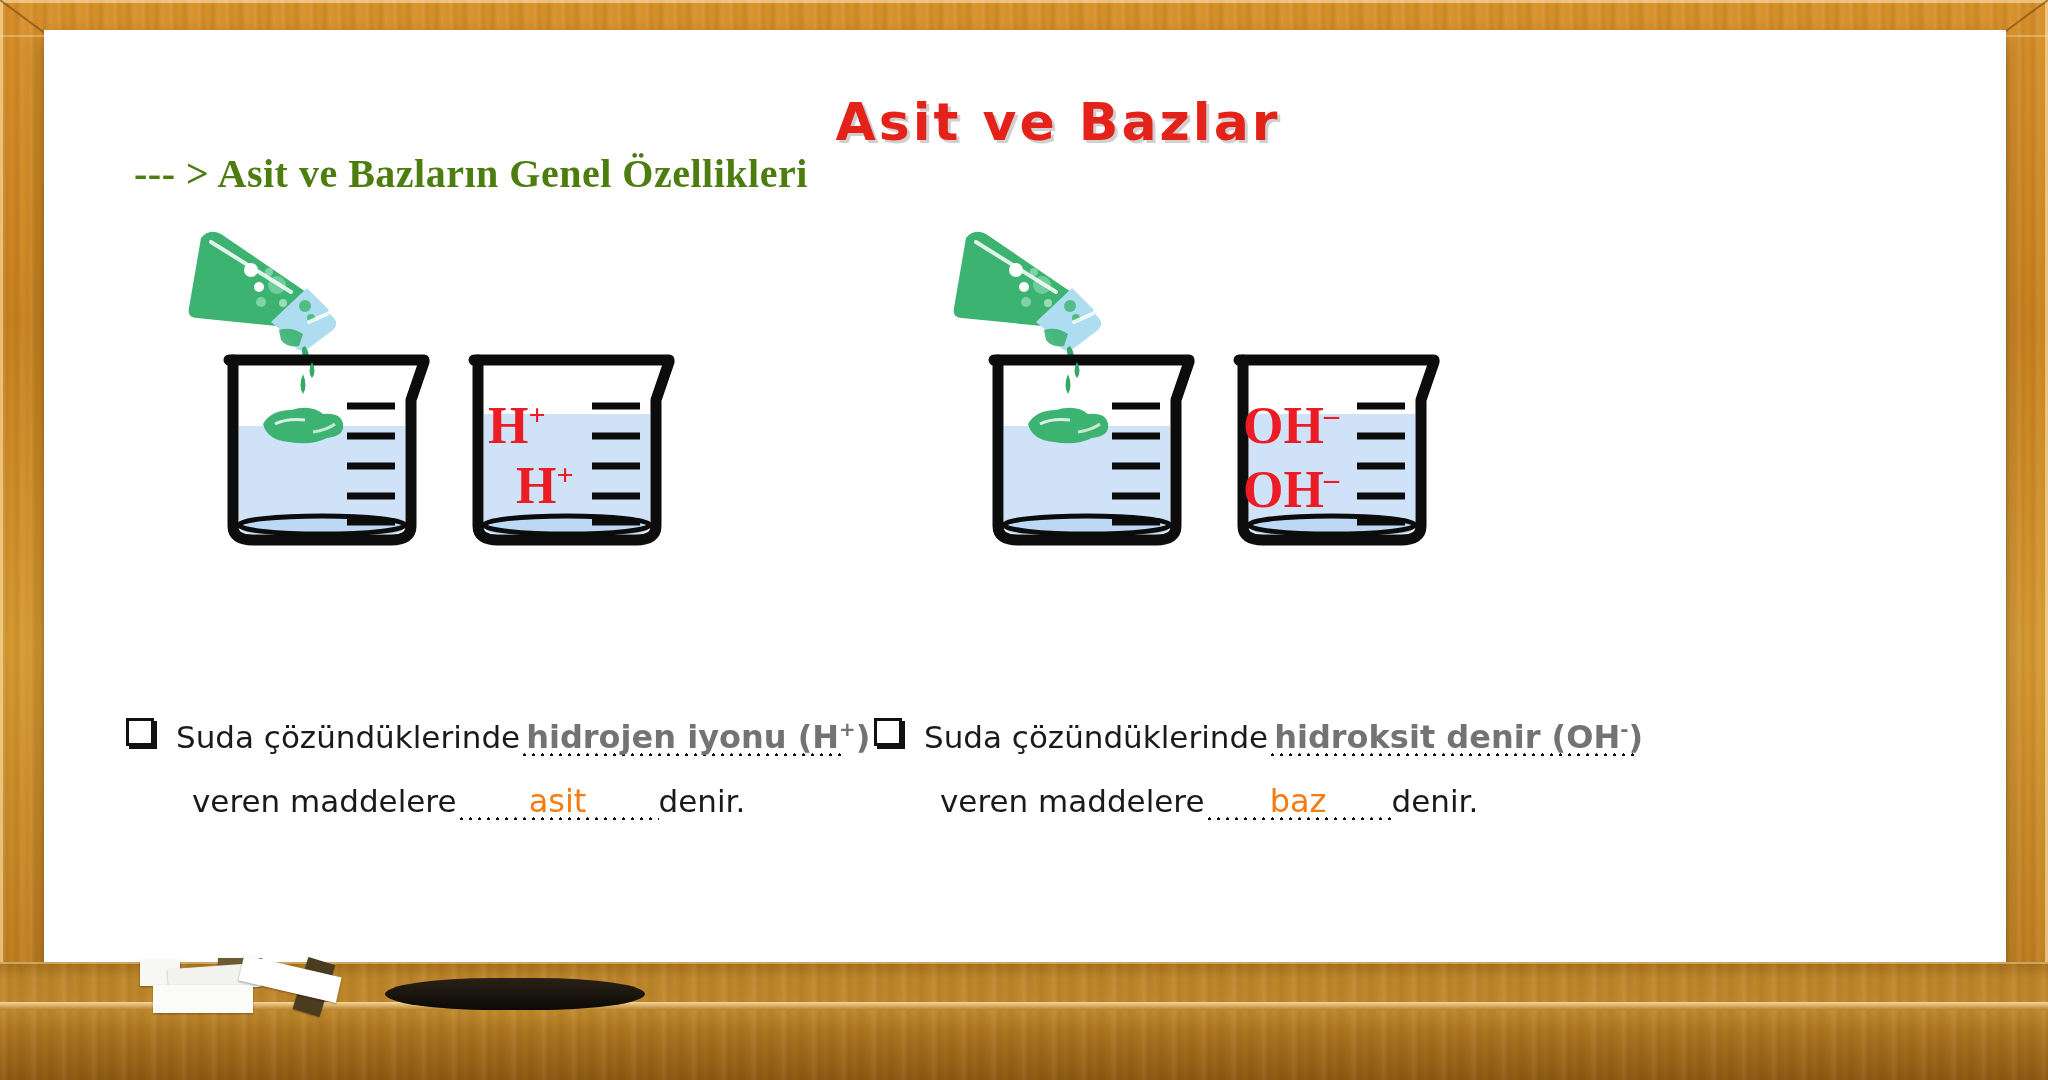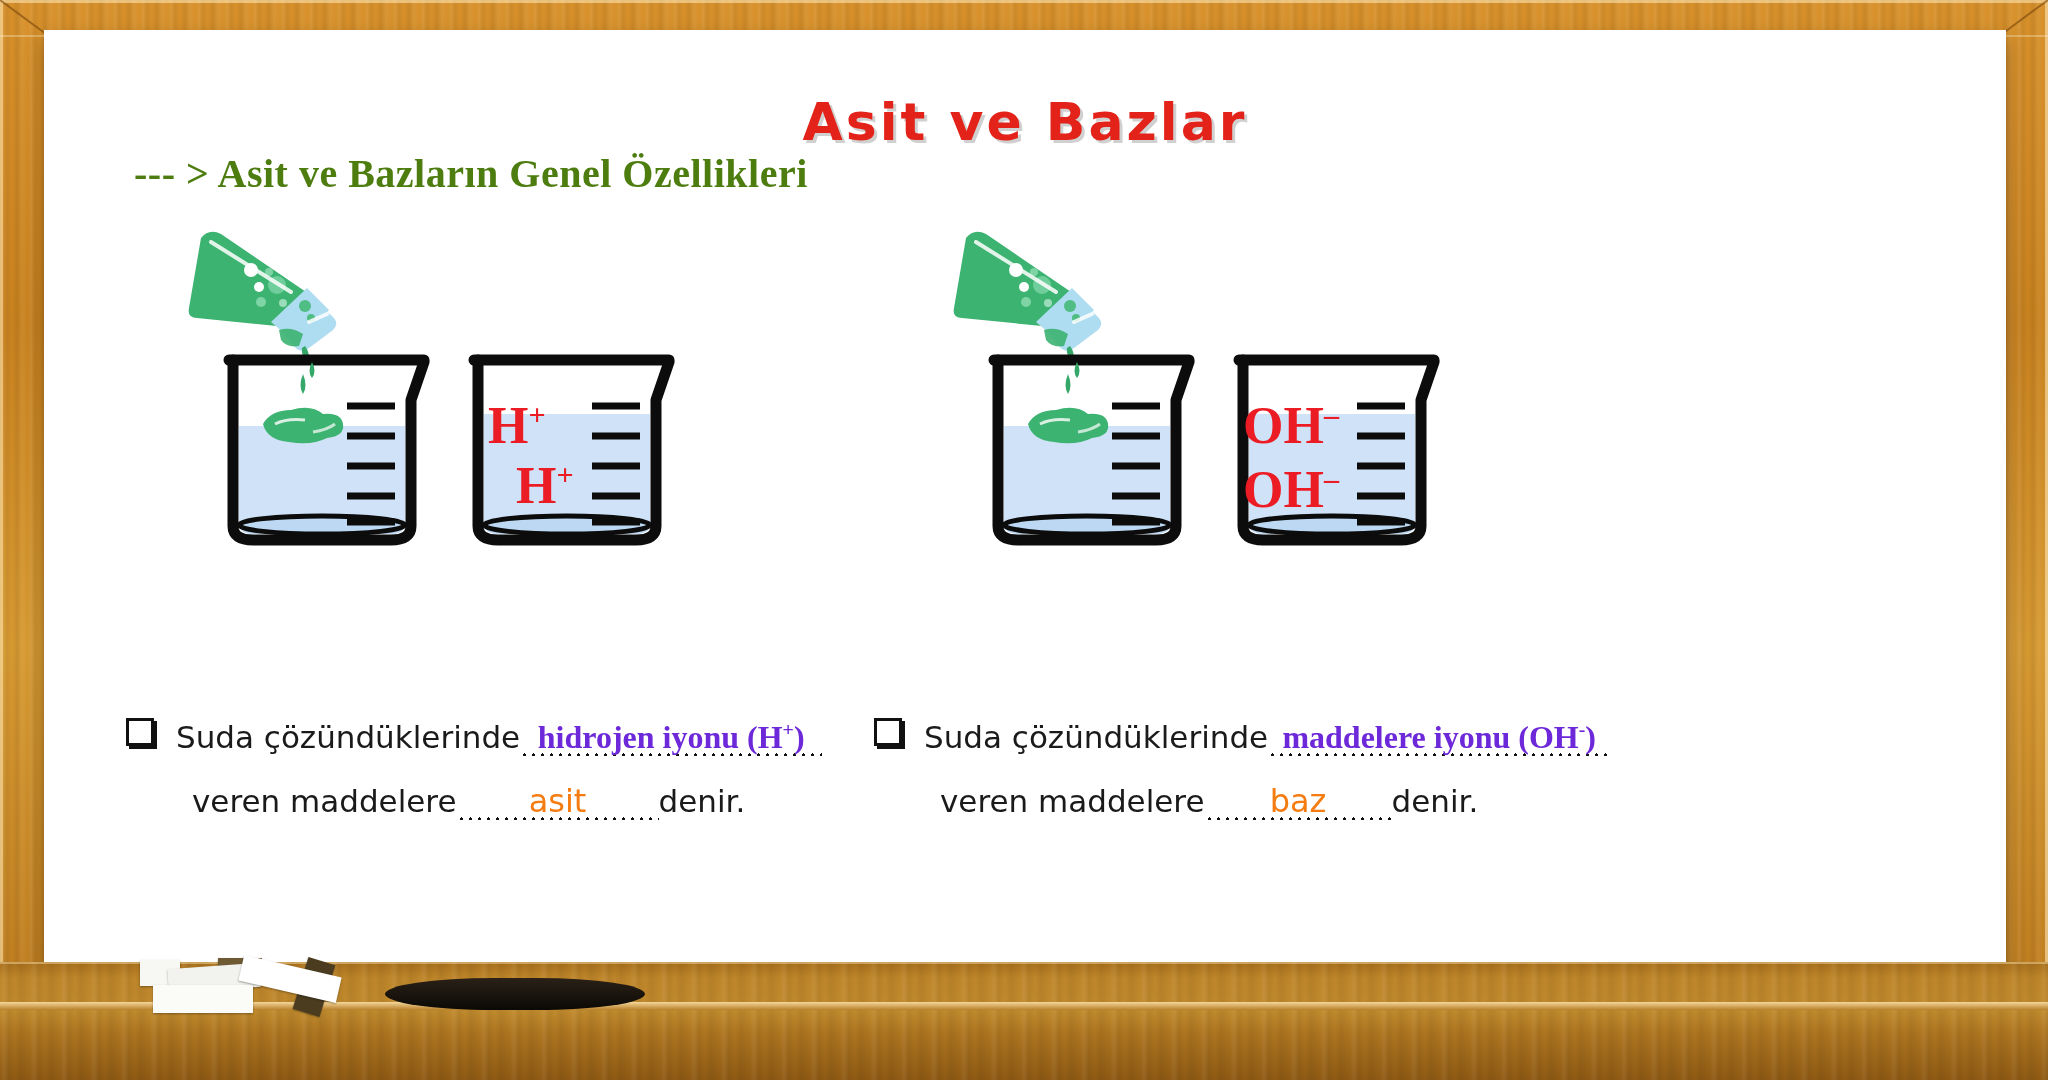--- a/index.html
+++ b/index.html
@@ -72,20 +72,21 @@
   .title{
     position:absolute;left:0;top:62px;width:1962px;text-align:center;
     font-family:"DejaVu Sans",sans-serif;
     font-size:52px;font-weight:bold;letter-spacing:3px;
     color:#e32219;
     -webkit-text-stroke:2px #ffffff;
     paint-order:stroke fill;
     text-shadow:
       3px 3px 0 rgba(150,150,150,.45),
       0 0 1px #ffffff;
+    padding-left: 33px;
   }
 
   
   .subtitle{
     position:absolute;left:90px;top:120px;
     font-family:"Liberation Serif",serif;
     font-size:40px;font-weight:bold;color:#4d7c0f;
     letter-spacing:.5px;
   }
 
@@ -103,21 +104,21 @@
   .sent{font-size:31px;color:#1a1a1a;letter-spacing:0;}
   .indent{display:inline-block;width:66px;flex:none;}
   .blank{
     position:relative;display:inline-block;padding:0 6px;
     text-align:center;
   }
   .blank .val{
     position:relative;z-index:2;display:inline-block;
     font-size:32px;font-weight:600;
   }
-  .blank .val.red{color:#6d28d9;font-family:Liberation Serif, serif;}
+  .blank .val.red{color:#737373;}
   .blank .val.orange{color:#f57c10;font-weight:normal;}
   .blank .dots{
     position:absolute;left:0;right:0;bottom:-3px;height:6px;z-index:1;
     background-image:radial-gradient(circle, #111 1.6px, transparent 1.7px);
     background-size:9px 6px;background-repeat:repeat-x;background-position:0 2px;
   }
   .blank.w-h{min-width:290px;}
   .blank.w-asit{min-width:190px;}
   .blank.w-oh{min-width:330px;}
   .blank.w-baz{min-width:175px;}
@@ -320,21 +321,21 @@
       </span>
       <span class="sent">denir.</span>
     </div>
   </div>
 
   <div class="textcol right">
     <div class="line l1">
       <span class="bullet"></span>
       <span class="sent">Suda çözündüklerinde</span>
       <span class="blank w-oh">
-        <span class="val red"><span>maddelere iyonu (OH</span><sup>-</sup><span>)</span></span>
+        <span class="val red"><span>hidroksit denir (OH</span><sup>-</sup><span>)</span></span>
         <span class="dots"></span>
       </span>
     </div>
     <div class="line l2">
       <span class="indent"></span>
       <span class="sent">veren maddelere</span>
       <span class="blank w-baz">
         <span class="val orange">baz</span>
         <span class="dots"></span>
       </span>

